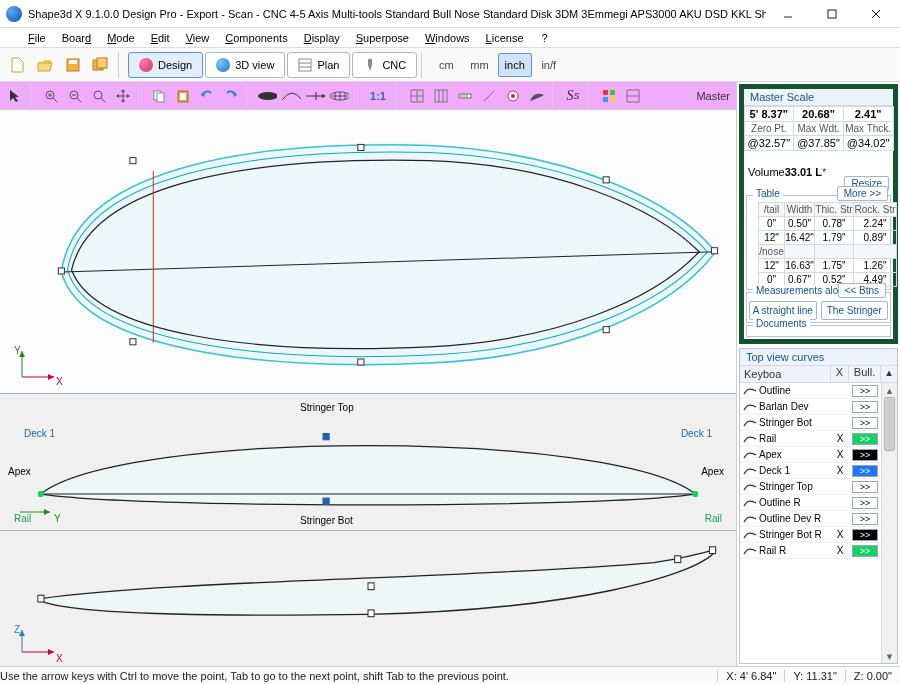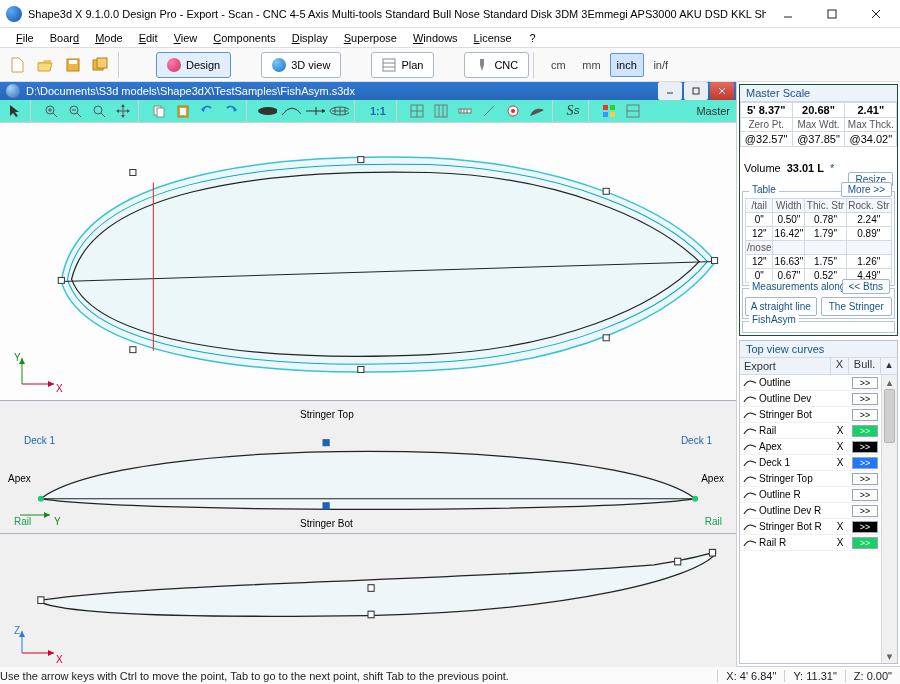--- a/index.html
+++ b/index.html
@@ -7,79 +7,79 @@
 
 
 .titlebar { height: 28px; display: flex; align-items: center; padding: 0 2px 0 6px; border-bottom: 1px solid #dcdcdc; }
 .titlebar .app-icon { width: 16px; height: 16px; margin-right: 6px; background: radial-gradient(circle at 30% 30%, #5aa9ff, #105599); border-radius: 50%; }
 .titlebar .title { flex: 1; color: #000; white-space: nowrap; overflow: hidden; }
 .titlebar .win-btns { display: flex; }
 .titlebar .win-btn { width: 44px; height: 28px; display: flex; align-items: center; justify-content: center; color: #222; }
 .titlebar .win-btn svg { stroke: #222; }
 
 
-.menubar { height: 20px; display: flex; align-items: center; padding-left: 8px; border-bottom: 1px solid #dcdcdc; }
+.menubar { height: 20px; display: flex; align-items: center; padding-left: 20px; border-bottom: 1px solid #dcdcdc; }
 .menubar .menu-item { padding: 2px 8px; }
 .menubar .menu-item u { text-decoration: underline; }
 .menubar .help { margin-left: 2px; }
 
 
 .maintb { height: 34px; display: flex; align-items: center; padding-left: 4px; gap: 2px; border-bottom: 1px solid #dcdcdc; background: #f9f9f9; }
 .maintb .sep { width: 6px; height: 26px; border-left: 1px solid #d0d0d0; margin: 0 2px; }
 .tb-icon { width: 26px; height: 26px; display: flex; align-items: center; justify-content: center; border: 1px solid transparent; border-radius: 2px; }
-.mode-btn { display: flex; align-items: center; gap: 5px; height: 26px; padding: 0 10px; border: 1px solid #a9b7c9; border-radius: 3px; background: #fff; margin-left: 28px; }
+.mode-btn { display: flex; align-items: center; gap: 5px; height: 26px; padding: 0 10px; border: 1px solid #a9b7c9; border-radius: 3px; background: #fff; }
 .mode-btn.active { background: #e3eefc; border-color: #5b93d6; }
 .icon-sphere { width: 14px; height: 14px; border-radius: 50%; }
 .unit-btn { min-width: 30px; height: 24px; padding: 0 6px; display: flex; align-items: center; justify-content: center; border: 1px solid transparent; border-radius: 2px; color: #444; }
 .unit-btn.active { background: #cfe4fc; border-color: #5b93d6; color: #000; }
 
 
 .workspace { display: flex; height: calc(100% - 28px - 20px - 34px - 18px); }
 .doc-area { flex: 1; display: flex; flex-direction: column; background: #fff; position: relative; }
 .side-area { width: 164px; display: flex; flex-direction: column; border-left: 1px solid #cfcfcf; }
 
 
 .doc-title { height: 22px; background: linear-gradient(#2f77d0, #2867b8); color: #fff; display: flex; align-items: center; padding: 0 2px 0 6px; }
 .doc-title .doc-icon { width: 14px; height: 14px; margin-right: 6px; background: radial-gradient(circle at 30% 30%, #aad4ff, #2b6cb0); border-radius: 50%; }
 .doc-title .doc-path { flex: 1; white-space: nowrap; overflow: hidden; }
 .doc-title .win-btn { width: 24px; height: 18px; margin-left: 2px; display: flex; align-items: center; justify-content: center; border-radius: 2px; }
 .doc-title .win-min { background: #e9eef4; color: #333; }
 .doc-title .win-max { background: #e9eef4; color: #333; }
 .doc-title .win-close { background: linear-gradient(#e46a5e,#c13828); color: #fff; }
 
 
-.doc-tb { height: 28px; display: flex; align-items: center; padding: 0 4px; gap: 2px; border-bottom: 1px solid #cfcfcf; background: #5eead4; position: relative; }
+.doc-tb { height: 28px; display: flex; align-items: center; padding: 0 4px; gap: 2px; border-bottom: 1px solid #cfcfcf; background: #f0abfc; position: relative; }
 .doc-tb .sep { width: 6px; height: 22px; border-left: 1px solid #d0d0d0; margin: 0 2px; }
 .doc-tb .tb-icon { width: 22px; height: 22px; }
 .zoom-ratio { padding: 0 6px; color: #2b6cb0; font-weight: 600; }
 
 
 .panes { flex: 1; display: flex; flex-direction: column; background: #fff; }
 .pane { position: relative; overflow: hidden; border-top: 1px solid #a8b2c0; }
 .pane:first-child { border-top: none; }
 .pane.top { flex: 2.2; background: #fdfdfd; }
 .pane.mid { flex: 1.05; background: #f0f0f0; }
 .pane.bot { flex: 1.05; background: #f0f0f0; }
 .pane-label { position: absolute; font-size: 10px; color: #1e62b4; }
 .axis-lbl { position: absolute; font-size: 10px; color: #c03; }
 
 
-.panel { border: 1px solid #14532d; margin: 2px; background: #fff; }
+.panel { border: 5px solid #14532d; margin: 2px; background: #fff; }
 .panel-title { font-size: 11px; color: #15538f; padding: 2px 6px; background: #eef3f9; border-bottom: 1px solid #d0dae6; }
 .master .row3 { display: grid; grid-template-columns: 1fr 1fr 1fr; }
 .master .cell { border: 1px solid #d0dae6; margin: -0.5px; text-align: center; padding: 1px 0; }
 .master .cell.head { font-weight: 600; }
 .master .cell.sub { color: #555; font-size: 10px; }
 .master .fish-name { text-align: center; color: #15538f; padding: 2px; }
-.vol-row { display: flex; align-items: center; gap: 6px; padding: 2px 4px; }
+.vol-row { display: flex; align-items: center; gap: 0; padding: 2px 4px; }
 .vol-row .resize-btn { margin-left: auto; margin-top: 24px; }
 .small-btn { border: 1px solid #9fb5d0; background: #fff; border-radius: 2px; padding: 1px 6px; font-size: 10px; color: #15538f; }
 .fieldset { border: 1px solid #b8c4d4; margin: 2px; padding: 2px; position: relative; }
 .fieldset .legend { position: absolute; top: -8px; left: 6px; background: #fff; padding: 0 3px; font-size: 10px; color: #15538f; }
-.tbl { width: 100%; border-collapse: collapse; }
+.tbl { width: 100%; border-collapse: collapse; margin-left: 9px; }
 .tbl th, .tbl td { border: 1px solid #d0dae6; text-align: center; padding: 1px 0; font-size: 10px; font-weight: normal; }
 .tbl th { color: #555; background: #f4f7fb; }
 .meas-btns, .struct-btns { display: flex; gap: 4px; }
 .meas-btns .small-btn, .struct-btns .small-btn { flex: 1; text-align: center; padding: 3px 0; }
 .right-float { position: absolute; top: -10px; right: 4px; }
 
 
 .curves { flex: 1; border: 1px solid #b8c4d4; margin: 2px; display: flex; flex-direction: column; background: #fff; min-height: 0; }
 .curves-head { display: flex; background: #eef3f9; border-bottom: 1px solid #d0dae6; font-size: 10px; color: #333; }
 .curves-head .c1 { flex: 1; padding: 2px 4px; border-right: 1px solid #d0dae6; }
@@ -203,40 +203,20 @@
   <div class="sep"></div>
   <div class="unit-btn">cm</div>
   <div class="unit-btn">mm</div>
   <div class="unit-btn active">inch</div>
   <div class="unit-btn">in/f</div>
 </div>
 
 <div class="workspace">
 
   <div class="doc-area">
-    <div class="doc-title">
-      <div class="doc-icon"></div>
-      <div class="doc-path">D:\Documents\S3d models\Shape3dX\TestSamples\FishAsym.s3dx</div>
-      <div class="win-btn win-min">
-          <svg width="8" height="8">
-            <line x1="1" y1="6" x2="7" y2="6" stroke="#333"></line>
-          </svg>
-        </div>
-      <div class="win-btn win-max">
-          <svg width="8" height="8">
-            <rect x="1" y="1" width="6" height="6" fill="none" stroke="#333"></rect>
-          </svg>
-        </div>
-      <div class="win-btn win-close">
-          <svg width="8" height="8">
-            <line x1="1" y1="1" x2="7" y2="7" stroke="#fff"></line>
-            <line x1="7" y1="1" x2="1" y2="7" stroke="#fff"></line>
-          </svg>
-        </div>
-    </div>
 
     <div class="doc-tb">
       <div class="tb-icon">
           <svg width="14" height="14">
             <polygon points="2,1 2,12 5,9 8,13 10,12 7,8 11,8" fill="#333"></polygon>
           </svg>
         </div>
       <div class="sep"></div>
       <div class="tb-icon">
           <svg width="14" height="14">
@@ -544,28 +524,28 @@
       <div class="fieldset" style="padding-top:8px">
         <span class="legend">Measurements along</span>
         <button class="small-btn right-float">&lt;&lt; Btns</button>
         <div class="meas-btns">
           <button class="small-btn">A straight line</button>
           <button class="small-btn">The Stringer</button>
         </div>
       </div>
 
       <div class="fieldset" style="padding-top:8px">
-        <span class="legend">FishAsym</span>
+        <span class="legend">Documents</span>
       </div>
     </div>
 
     <div class="curves">
       <div class="panel-title">Top view curves</div>
       <div class="curves-head">
-        <div class="c1">Export</div>
+        <div class="c1">Keyboa</div>
         <div class="c2">X</div>
         <div class="c3">Bull.</div>
         <div class="c4">▴</div>
       </div>
       <div class="curves-body" id="curves-body">
 
         <div class="curve-row">
             <span class="icon">
               <svg width="14" height="10">
                 <path d="M1 8 Q5 0 13 5" fill="none" stroke="#333" stroke-width="1.2"></path>
@@ -577,21 +557,21 @@
               <span class="chip" style="background:#ffffff;color:#000;border:1px solid #9aa6b2">&gt;&gt;</span>
             </span>
             <span class="pad4"></span>
           </div>
           <div class="curve-row">
             <span class="icon">
               <svg width="14" height="10">
                 <path d="M1 8 Q5 0 13 5" fill="none" stroke="#333" stroke-width="1.2"></path>
               </svg>
             </span>
-            <span class="name">Outline Dev</span>
+            <span class="name">Barlan Dev</span>
             <span class="xcol"></span>
             <span class="prop">
               <span class="chip" style="background:#ffffff;color:#000;border:1px solid #9aa6b2">&gt;&gt;</span>
             </span>
             <span class="pad4"></span>
           </div>
           <div class="curve-row">
             <span class="icon">
               <svg width="14" height="10">
                 <path d="M1 8 Q5 0 13 5" fill="none" stroke="#333" stroke-width="1.2"></path>

